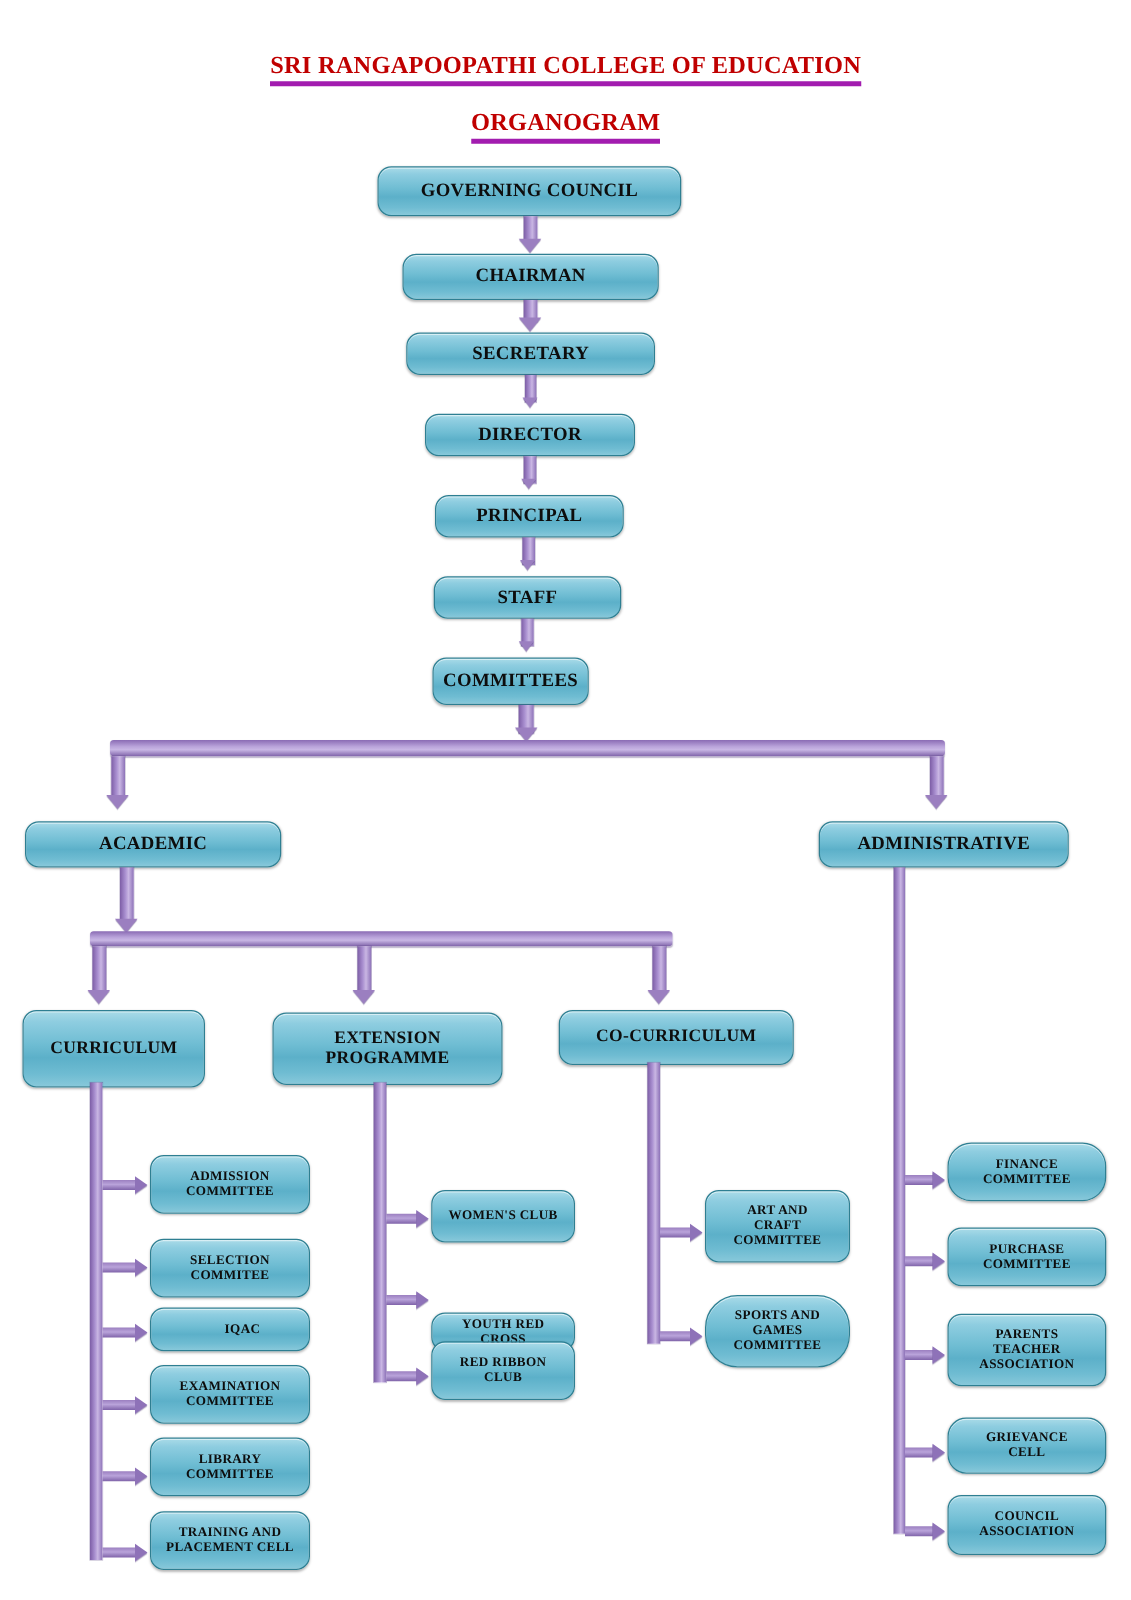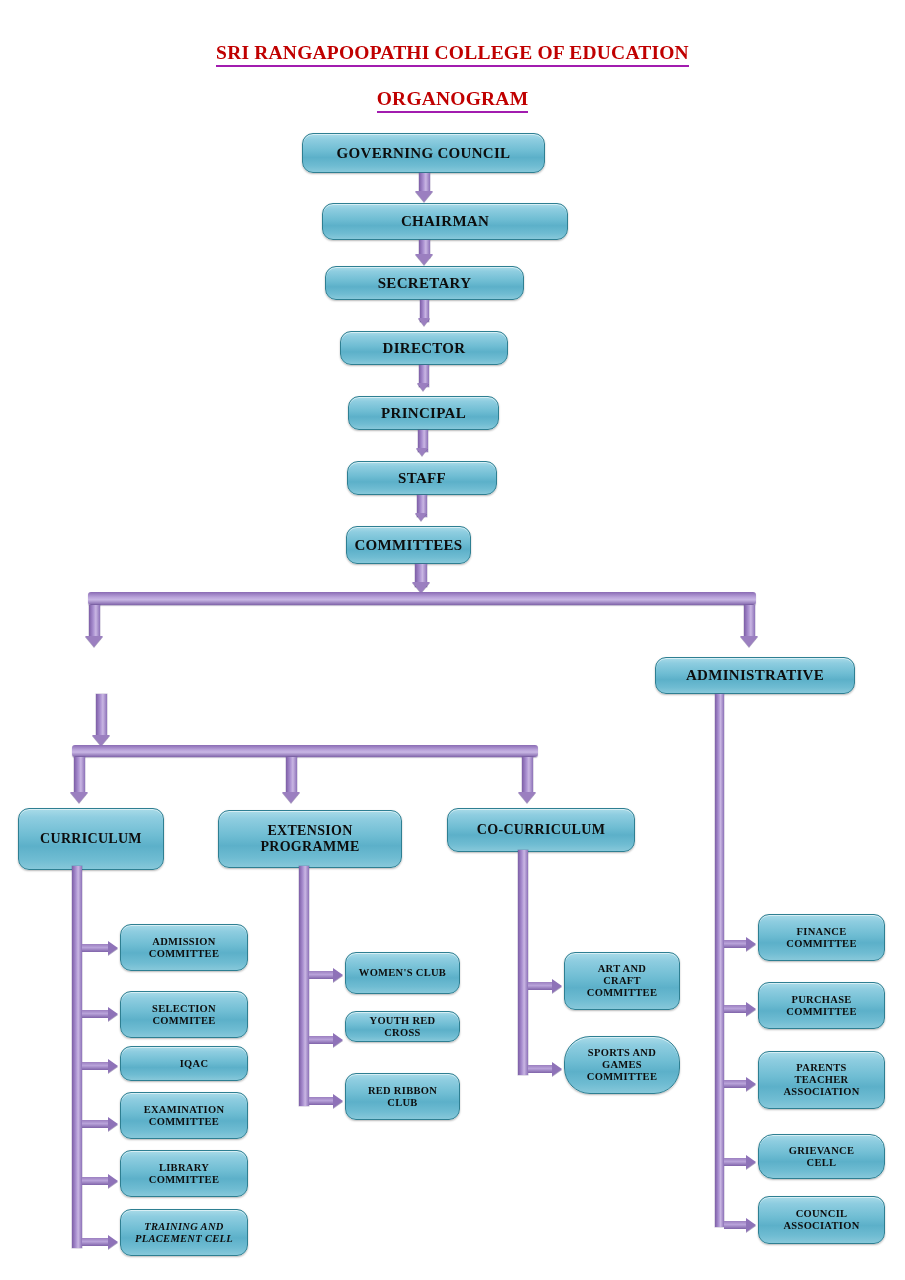--- a/index.html
+++ b/index.html
@@ -11,21 +11,21 @@
   }
   #stage{position:absolute;left:0;top:0;width:905px;height:1280px;}
 
   
   .title{
     position:absolute;left:0;width:905px;text-align:center;
     color:#C00000;font-weight:bold;letter-spacing:.2px;
     font-family:"Liberation Serif","DejaVu Serif",serif;
   }
   .title span{
-    display:inline-block;border-bottom:2px solid #a21caf;padding-bottom:1px;
+    display:inline-block;border-bottom:4px solid #a21caf;padding-bottom:1px;
   }
   #title-line1{top:42px;font-size:19.5px;}
   #title-line2{top:88px;font-size:19.5px;}
 
   
   .box{
     position:absolute;box-sizing:border-box;
     border:1px solid #2e7f92;
     border-radius:11px;
     background:linear-gradient(to bottom,
@@ -92,21 +92,21 @@
 
   <div class="title" id="title-line1"><span>SRI RANGAPOOPATHI COLLEGE OF EDUCATION</span></div>
   <div class="title" id="title-line2"><span>ORGANOGRAM</span></div>
 
   <div class="box t-main" style="left:302px;top:133px;width:243px;height:40px;">
     <span class="lbl">GOVERNING COUNCIL</span>
   </div>
   <div class="vline" style="left:419px;top:173px;width:11px;height:21px;"></div>
   <div class="arrow-down" style="left:415px;top:191px;"></div>
 
-  <div class="box t-main" style="left:322px;top:203px;width:246px;height:37px;">
+  <div class="box t-main" style="left:322px;top:203px;width:205px;height:37px;">
     <span class="lbl">CHAIRMAN</span>
   </div>
   <div class="vline" style="left:419px;top:240px;width:11px;height:18px;"></div>
   <div class="arrow-down" style="left:415px;top:254px;"></div>
 
   <div class="box t-main" style="left:325px;top:266px;width:199px;height:34px;">
     <span class="lbl">SECRETARY</span>
   </div>
   <div class="vline" style="left:420px;top:300px;width:9px;height:22px;"></div>
   <div class="arrow-down small" style="left:418px;top:318px;"></div>
@@ -136,20 +136,23 @@
   <div class="vline" style="left:415px;top:564px;width:12px;height:23px;"></div>
   <div class="arrow-down" style="left:412px;top:582px;"></div>
   <div class="hline" style="left:88px;top:592px;width:668px;height:13px;border-radius:3px;"></div>
 
   <div class="vline" style="left:89px;top:605px;width:11px;height:34px;"></div>
   <div class="arrow-down" style="left:85px;top:636px;"></div>
 
   <div class="vline" style="left:744px;top:605px;width:11px;height:34px;"></div>
   <div class="arrow-down" style="left:740px;top:636px;"></div>
 
+  <div class="box t-main" style="left:20px;top:657px;width:205px;height:37px;">
+    <span class="lbl">ACADEMIC</span>
+  </div>
   <div class="box t-main" style="left:655px;top:657px;width:200px;height:37px;">
     <span class="lbl">ADMINISTRATIVE</span>
   </div>
 
   <div class="vline" style="left:96px;top:694px;width:11px;height:44px;"></div>
   <div class="arrow-down" style="left:92px;top:735px;"></div>
   <div class="hline" style="left:72px;top:745px;width:466px;height:12px;border-radius:3px;"></div>
 
   <div class="vline" style="left:74px;top:757px;width:11px;height:38px;"></div>
   <div class="arrow-down" style="left:70px;top:792px;"></div>
@@ -212,38 +215,38 @@
   <div class="arrow-right" style="left:108px;top:1174px;"></div>
   <div class="box t-leaf" style="left:120px;top:1150px;width:128px;height:47px;">
     <span class="lbl">
       <span>LIBRARY</span><br>
       <span>COMMITTEE</span>
     </span>
   </div>
 
   <div class="stub-h" style="left:82px;top:1238px;width:28px;"></div>
   <div class="arrow-right" style="left:108px;top:1235px;"></div>
-  <div class="box t-leaf" style="left:120px;top:1209px;width:128px;height:47px;font-style:italic;">
+  <div class="box t-leaf" style="left:120px;top:1209px;width:128px;height:47px;">
     <span class="lbl">
       <span>TRAINING AND</span><br>
       <span>PLACEMENT CELL</span>
     </span>
   </div>
 
   <div class="vline" style="left:299px;top:866px;width:10px;height:240px;"></div>
 
   <div class="stub-h" style="left:309px;top:971px;width:26px;"></div>
   <div class="arrow-right" style="left:333px;top:968px;"></div>
   <div class="box t-leaf" style="left:345px;top:952px;width:115px;height:42px;">
     <span class="lbl">WOMEN'S CLUB</span>
   </div>
 
   <div class="stub-h" style="left:309px;top:1036px;width:26px;"></div>
   <div class="arrow-right" style="left:333px;top:1033px;"></div>
-  <div class="box t-leaf" style="left:345px;top:1011px;width:115px;height:31px;">
+  <div class="box t-leaf" style="left:345px;top:1050px;width:115px;height:31px;">
     <span class="lbl">
       <span>YOUTH RED</span><br>
       <span>CROSS</span>
     </span>
   </div>
 
   <div class="stub-h" style="left:309px;top:1097px;width:26px;"></div>
   <div class="arrow-right" style="left:333px;top:1094px;"></div>
   <div class="box t-leaf" style="left:345px;top:1073px;width:115px;height:47px;">
     <span class="lbl">
@@ -271,21 +274,21 @@
       <span>SPORTS AND</span><br>
       <span>GAMES</span><br>
       <span>COMMITTEE</span>
     </span>
   </div>
 
   <div class="vline" style="left:715px;top:694px;width:9px;height:533px;"></div>
 
   <div class="stub-h" style="left:724px;top:940px;width:24px;"></div>
   <div class="arrow-right" style="left:746px;top:937px;"></div>
-  <div class="box t-leaf" style="left:758px;top:914px;width:127px;height:47px;">
+  <div class="box t-leaf" style="left:758px;top:914px;width:127px;height:47px;border-radius:19px;">
     <span class="lbl">
       <span>FINANCE</span><br>
       <span>COMMITTEE</span>
     </span>
   </div>
 
   <div class="stub-h" style="left:724px;top:1005px;width:24px;"></div>
   <div class="arrow-right" style="left:746px;top:1002px;"></div>
   <div class="box t-leaf" style="left:758px;top:982px;width:127px;height:47px;">
     <span class="lbl">

